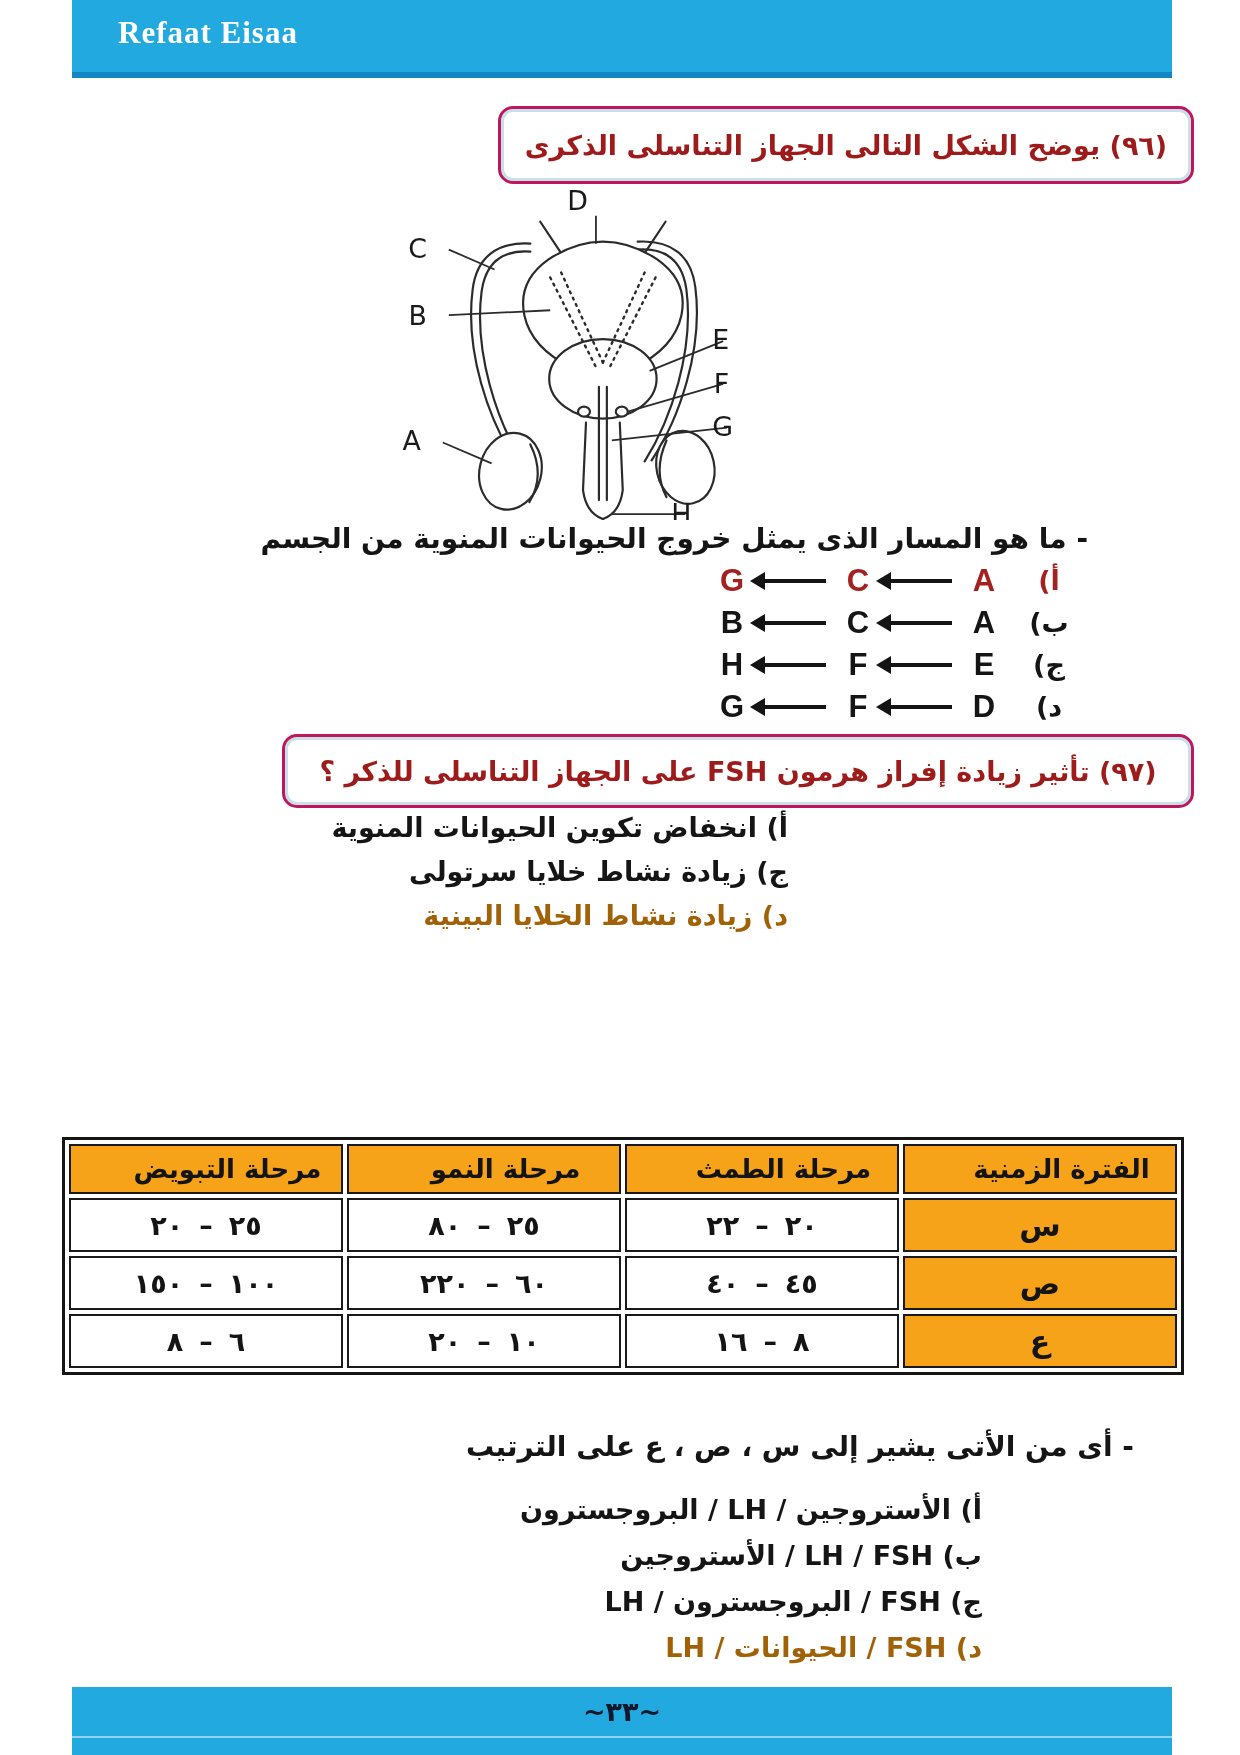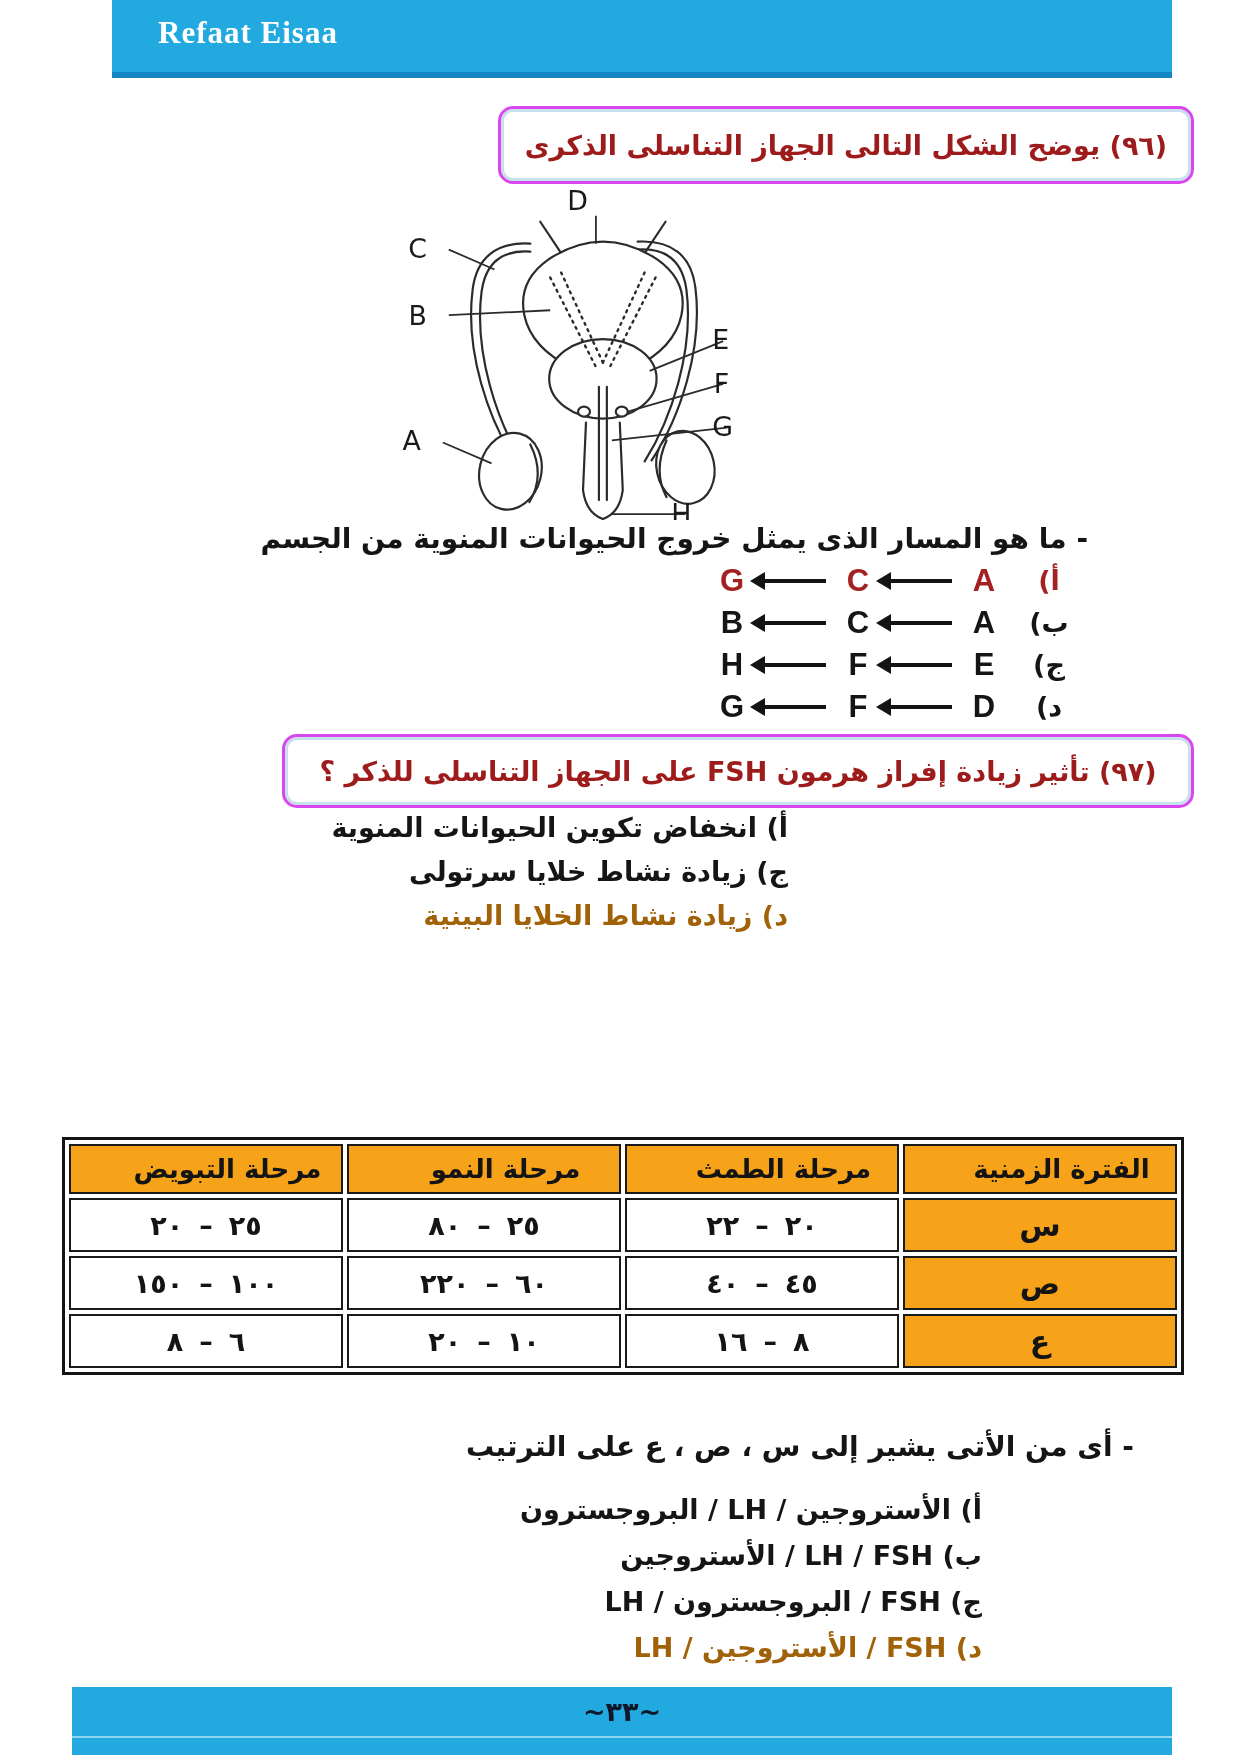--- a/index.html
+++ b/index.html
@@ -1,31 +1,31 @@
 <!DOCTYPE html>
 <html lang="ar"><head>
 <meta charset="utf-8">
 <style>
   html,body{margin:0;padding:0;background:#e8e8e8;}
   .page{position:relative;width:1240px;height:1755px;background:#ffffff;margin:0 auto;
         font-family:"DejaVu Sans",sans-serif;direction:rtl;overflow:hidden;}
 
   
-  .topbar{position:absolute;top:0;left:72px;right:68px;height:78px;background:#22A9E0;direction:ltr;margin-left:40px;}
+  .topbar{position:absolute;top:0;left:72px;right:68px;height:78px;background:#22A9E0;direction:ltr;}
   .topbar .underline{position:absolute;left:0;right:0;bottom:0;height:6px;background:#1486C5;}
   .brand{position:absolute;left:46px;top:15px;font-family:"Liberation Serif",serif;font-weight:700;
          font-size:31px;color:#ffffff;letter-spacing:1px;white-space:nowrap;}
 
   .botbar{position:absolute;left:72px;right:68px;top:1687px;height:68px;background:#22A9E0;}
   .botbar .footline{position:absolute;left:0;right:0;bottom:17px;height:2px;background:rgba(255,255,255,.5);}
   .pagenum{position:absolute;left:0;right:0;top:9px;text-align:center;color:#0f172a;
            font-weight:700;font-size:27px;}
 
   
-  .qbox{position:absolute;border:3px solid #d946ef;border-radius:15px;
+  .qbox{position:absolute;border:3px solid #be185d;border-radius:15px;
         box-shadow:inset 0 0 0 3px #C6E0EC;background:#fff;color:#9E1B1B;font-weight:700;
         white-space:nowrap;display:flex;align-items:center;justify-content:center;text-align:center;}
   .q96box{top:106px;right:46px;width:690px;height:72px;font-size:27px;}
   .q97box{top:734px;right:46px;width:906px;height:68px;font-size:27px;}
   .q98box{top:1003px;right:44px;width:1116px;height:98px;font-size:26px;
           flex-direction:column;justify-content:center;align-items:flex-start;
           padding:0 16px;box-sizing:border-box;gap:4px;}
   .q98box .l2{align-self:center;}
 
   
@@ -270,21 +270,21 @@
       </tr>
     </tbody>
   </table>
 
   <p class="qline subq">- أى من الأتى يشير إلى س ، ص ، ع  على الترتيب</p>
 
   <div class="topts subopts">
     <p>أ) الأستروجين / LH / البروجسترون</p>
     <p>ب) FSH ‏/ LH ‏/ الأستروجين</p>
     <p>ج) FSH / البروجسترون / LH</p>
-    <p class="correct">د) FSH / الأستروجين / LH</p>
+    <p class="correct">د) FSH / الحيوانات / LH</p>
   </div>
 
   <footer class="botbar">
     <span class="pagenum">~٣٣~</span>
     <span class="footline"></span>
   </footer>
 
 </div>
 
 </body></html>

